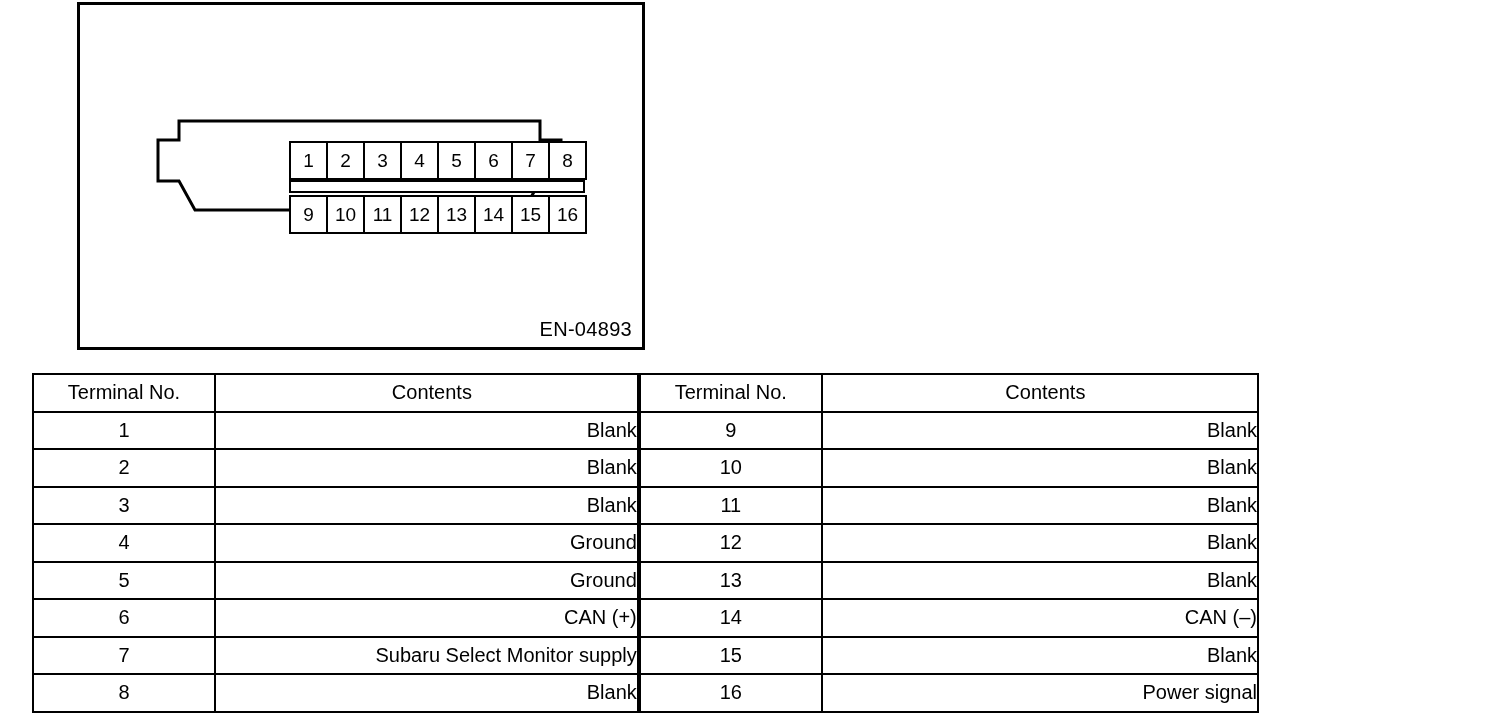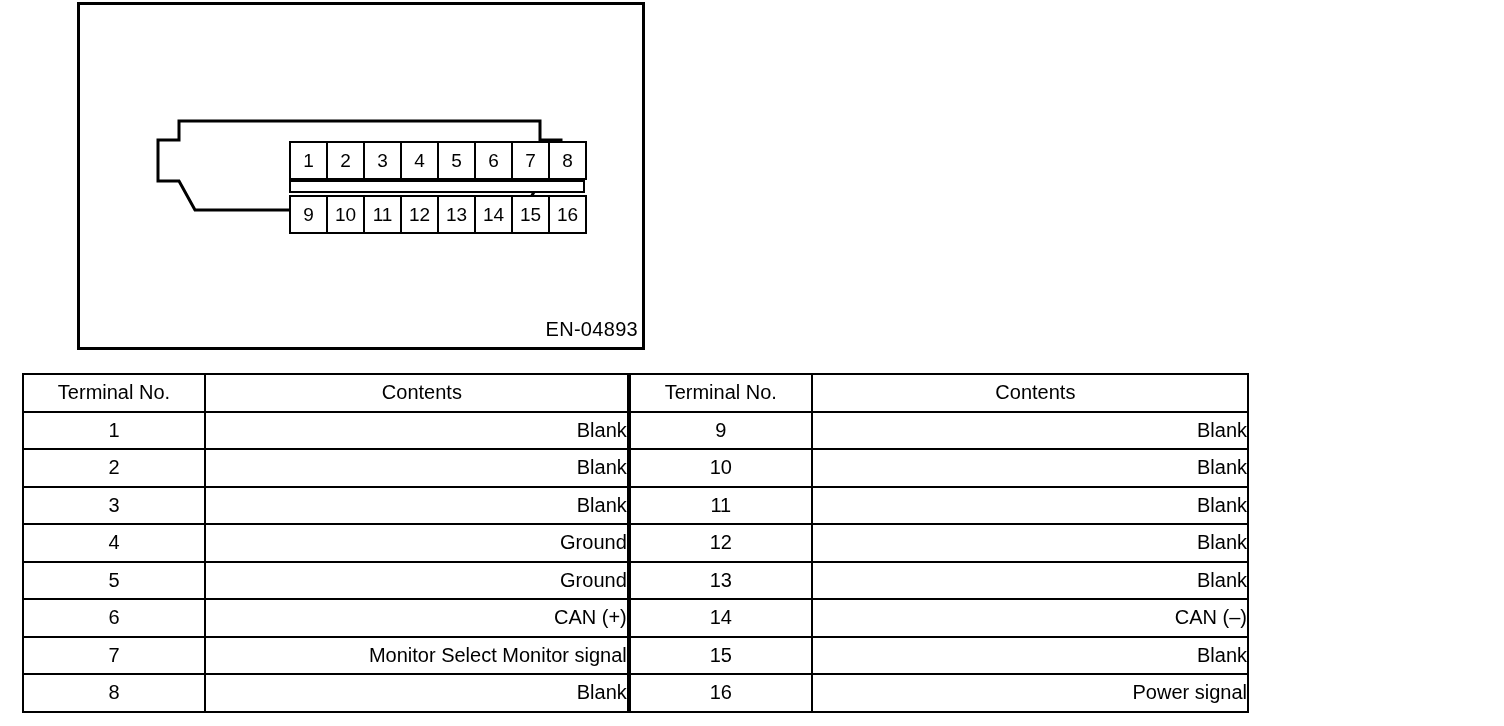--- a/index.html
+++ b/index.html
@@ -29,21 +29,21 @@
   }
 
   #connector-svg {
     position: absolute;
     left: 0;
     top: 0;
   }
 
   #figure-caption {
     position: absolute;
-    right: 4px;
+    right: 10px;
     bottom: 6px;
     font-size: 20px;
     letter-spacing: 0.3px;
     white-space: nowrap;
   }
 
   
   .pin-grid {
     position: absolute;
     border-collapse: collapse;
@@ -71,21 +71,21 @@
     width: 296px;
     height: 13px;
     border: 2px solid #000;
     box-sizing: border-box;
     background: #fff;
   }
 
   
   #tables-wrap {
     position: absolute;
-    left: 22px;
+    left: 32px;
     top: 373px;
     width: 1227px;
     display: flex;
   }
 
   table.terminal-table {
     border-collapse: collapse;
     table-layout: fixed;
     background: #fff;
   }
@@ -199,21 +199,21 @@
       <tr>
         <td class="col-term">5</td>
         <td class="col-contents">Ground</td>
       </tr>
       <tr>
         <td class="col-term">6</td>
         <td class="col-contents">CAN (+)</td>
       </tr>
       <tr>
         <td class="col-term">7</td>
-        <td class="col-contents">Monitor Select Monitor signal</td>
+        <td class="col-contents">Subaru Select Monitor supply</td>
       </tr>
       <tr>
         <td class="col-term">8</td>
         <td class="col-contents">Blank</td>
       </tr>
     </tbody>
   </table>
 
   <table class="terminal-table" id="terminal-table-right">
     <thead>

